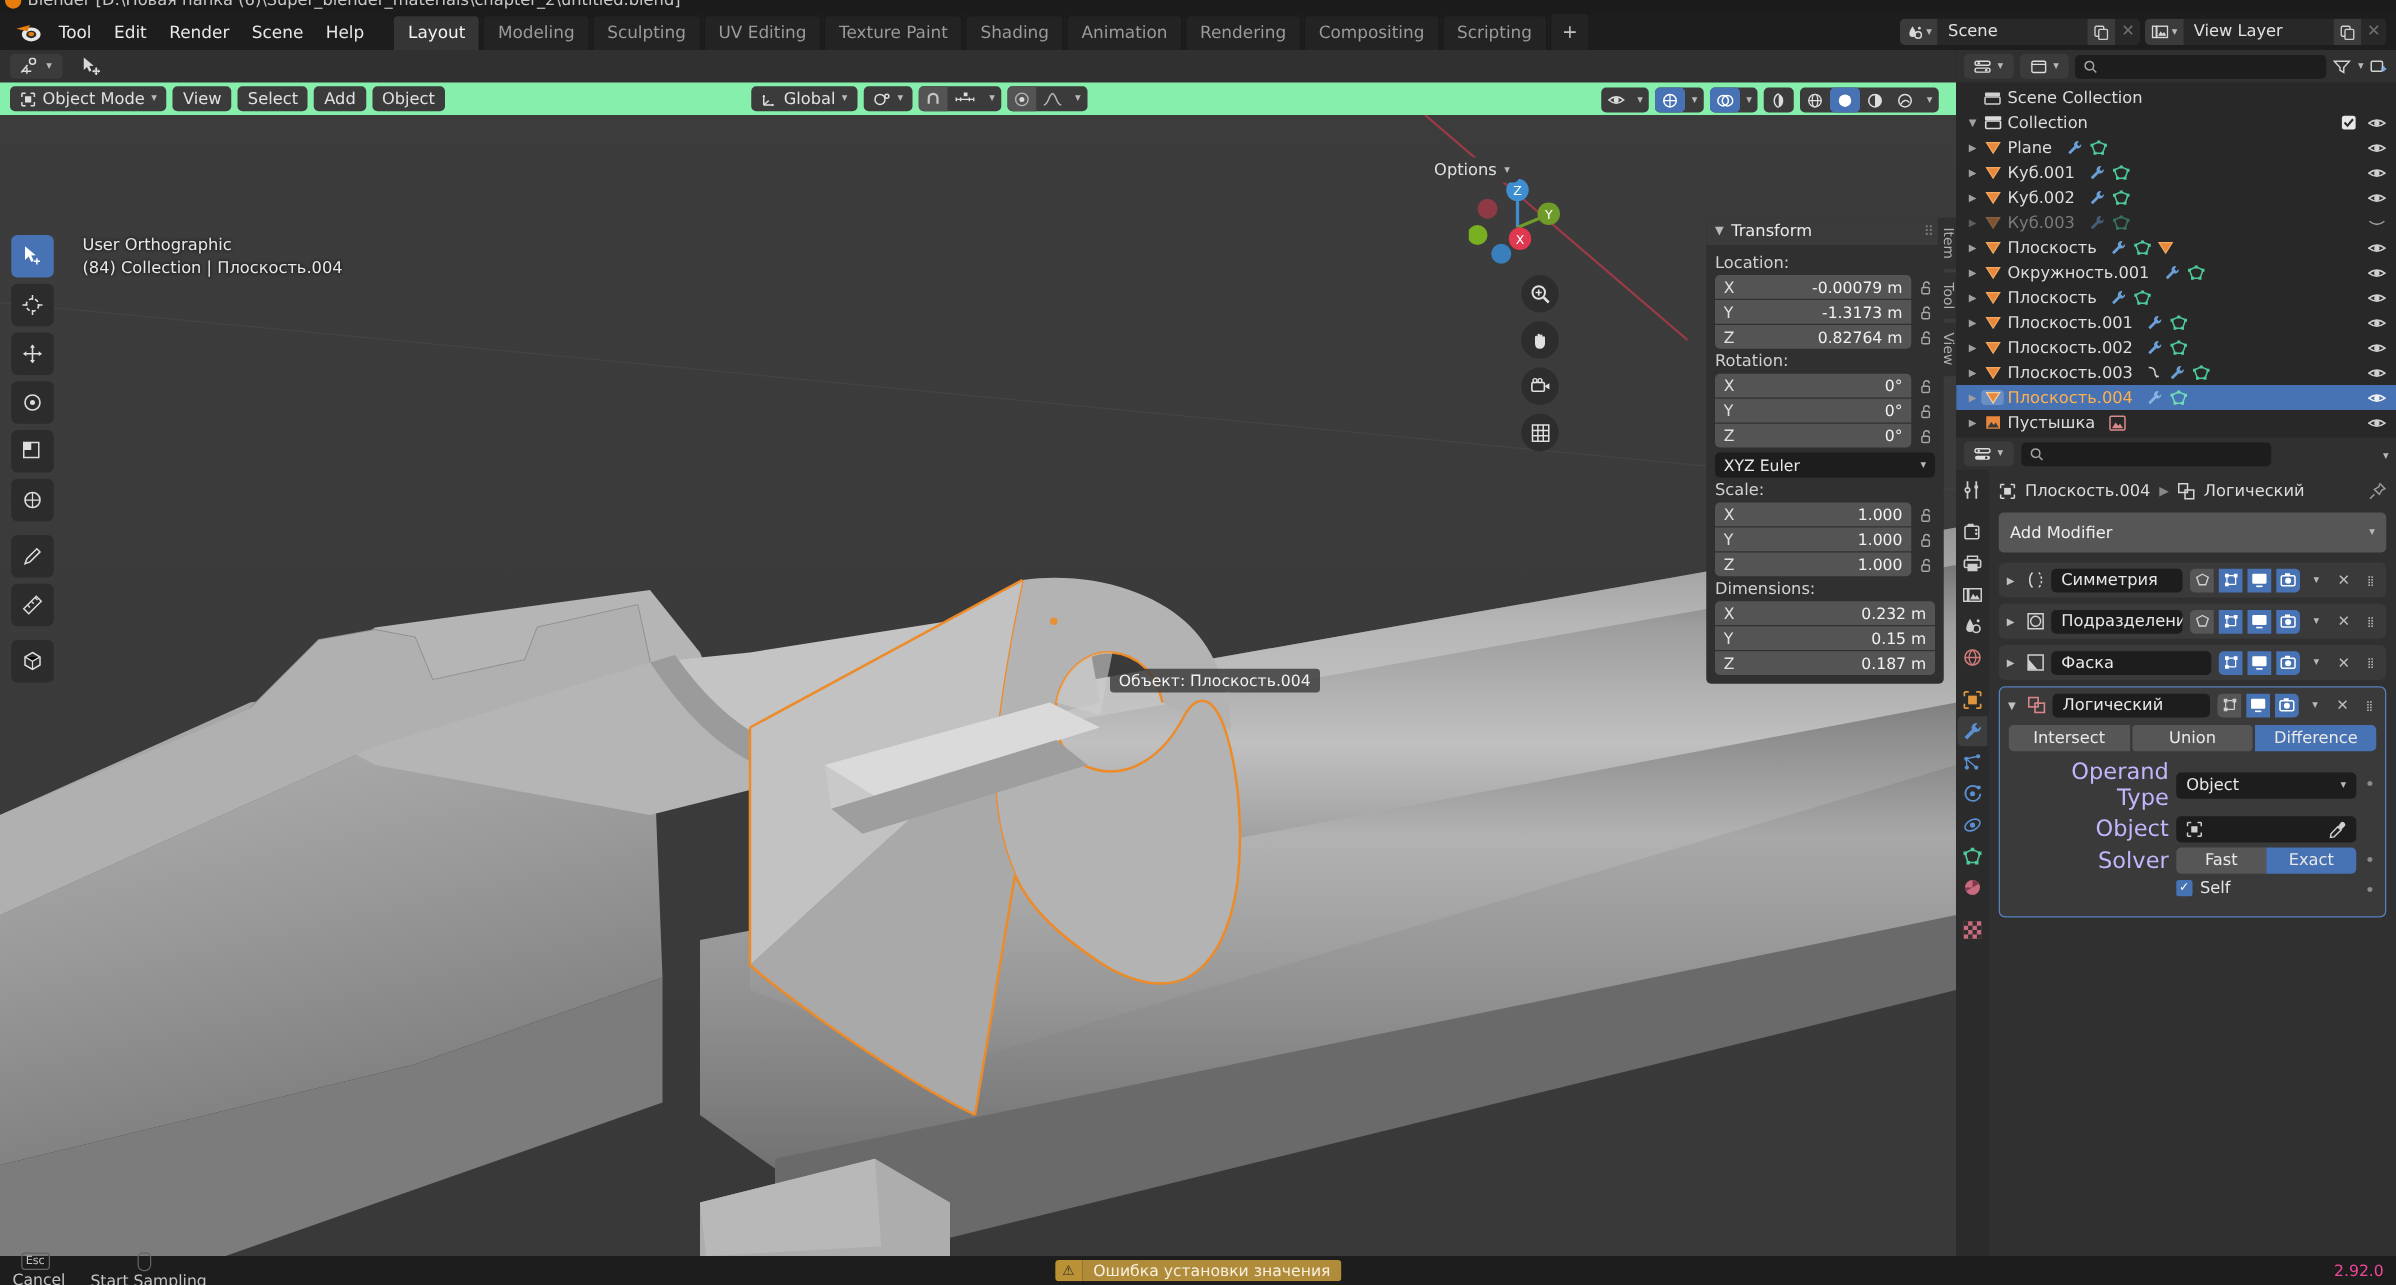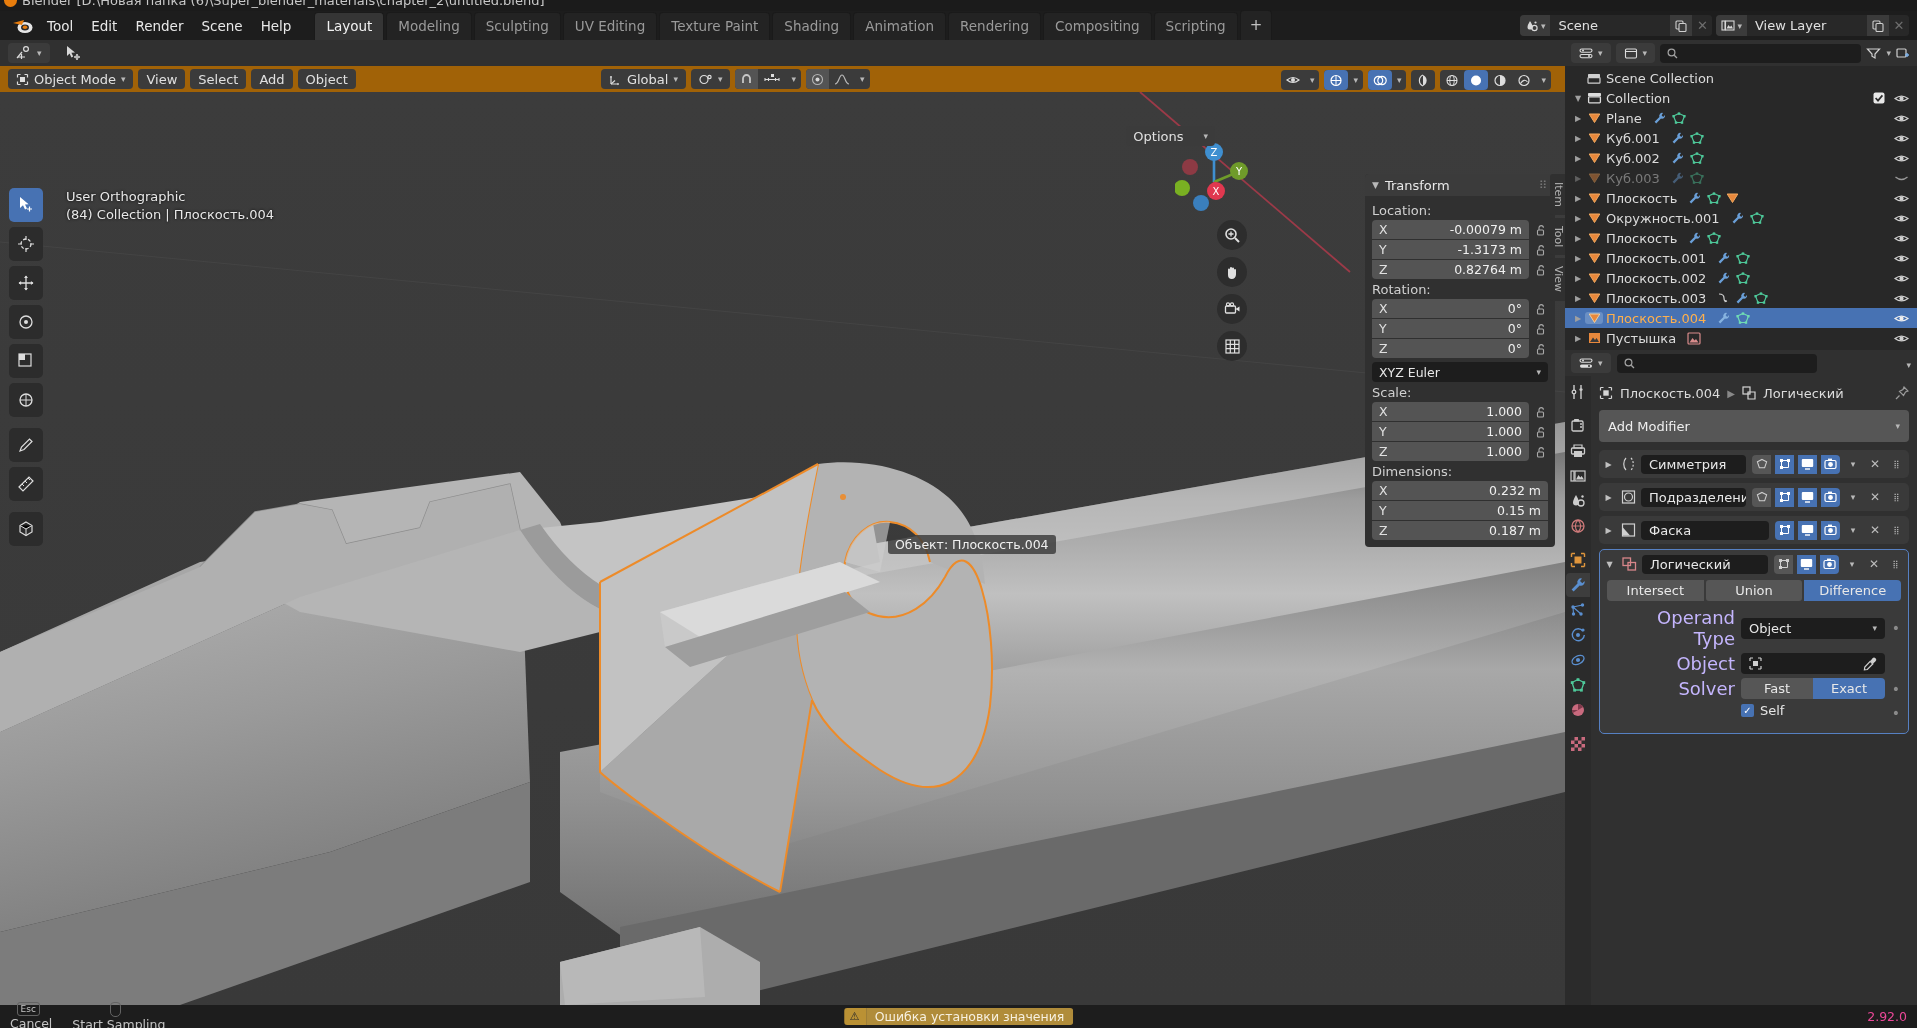--- a/index.html
+++ b/index.html
@@ -76,21 +76,21 @@
   .viewport {
     position: absolute; left: 0; top: 40px; width: 1565px; height: 965px;
     background: #383838; overflow: hidden;
   }
   .vp-tool-header {
     position: absolute; top: 0; left: 0; width: 100%; height: 26px;
     background: #303030; display: flex; align-items: center; padding-left: 8px; gap: 14px;
   }
   .vp-header {
     position: absolute; top: 26px; left: 0; width: 100%; height: 26px;
-    background: #a16207; display: flex; align-items: center; padding-left: 8px; gap: 5px;
+    background: #86efac; display: flex; align-items: center; padding-left: 8px; gap: 5px;
   }
   .hdr-btn {
     display: flex; align-items: center; gap: 5px; height: 20px;
     padding: 0 8px; background: #3b3b3b; border-radius: 4px;
     font-size: 13px; color: #e0e0e0; white-space: nowrap;
   }
   .hdr-group { display: flex; align-items: center; background: #3b3b3b; border-radius: 4px; height: 20px; }
   .hdr-group > div { display: flex; align-items: center; justify-content: center; height: 20px; padding: 0 5px; }
   .hdr-group .on { background: #4772b3; border-radius: 4px; }
   .hdr-group .semi { background: #545454; border-radius: 4px 0 0 4px; }
@@ -124,21 +124,21 @@
   
   .nav-gizmo { position: absolute; right: 312px; top: 48px; width: 78px; height: 78px; }
   .nav-btns { position: absolute; right: 318px; top: 128px; display: flex; flex-direction: column; gap: 7px; }
   .nav-btn {
     width: 30px; height: 30px; border-radius: 50%; background: #2d2d2d;
     display: flex; align-items: center; justify-content: center;
   }
 
   .options-btn {
     position: absolute; right: 350px; top: 34px;
-    display: flex; align-items: center; gap: 20px; height: 20px; padding: 0 7px;
+    display: flex; align-items: center; gap: 6px; height: 20px; padding: 0 7px;
     background: #3b3b3b; border-radius: 4px; font-size: 13px; color: #e0e0e0;
   }
 
   
   .npanel {
     position: absolute; right: 10px; top: 82px; width: 190px;
     background: #303030; border-radius: 4px; padding-bottom: 6px;
   }
   .np-head {
     display: flex; align-items: center; gap: 6px; height: 22px;

